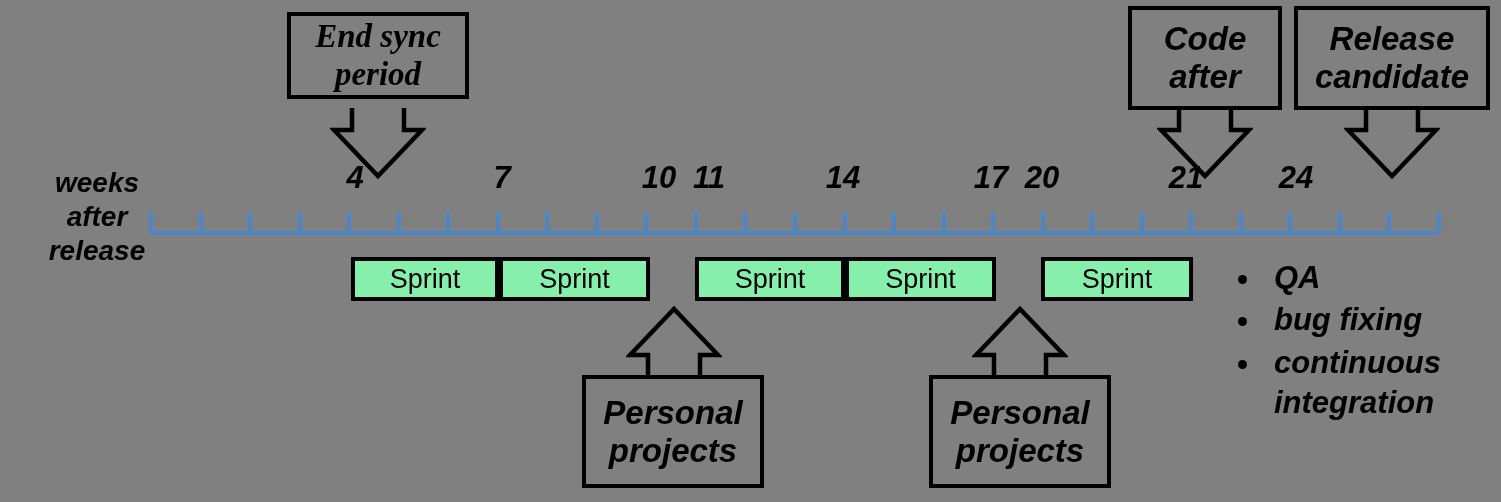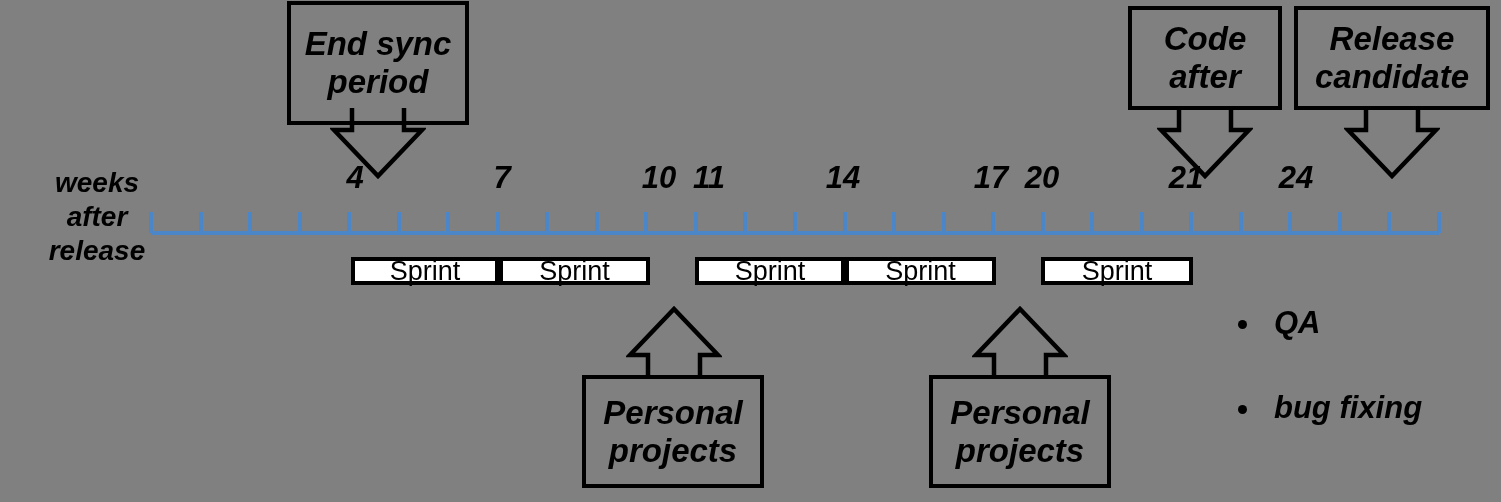--- a/index.html
+++ b/index.html
@@ -83,23 +83,23 @@
   }
   
   .arrow {
     position: absolute;
   }
 
   
   .sprint {
     position: absolute;
     box-sizing: border-box;
-    background: #ffffff;
+    background: #86efac;
     border: 4px solid #000000;
-    height: 28px;
+    height: 44px;
     top: 257px;
     display: flex;
     align-items: center;
     justify-content: center;
   }
   .sprint-label {
     font-size: 27px;
     font-style: normal;
     font-weight: normal;
     color: #000;
@@ -128,21 +128,20 @@
   }
   .bullets li {
     position: relative;
     padding-left: 46px;
     font-size: 31px;
     font-style: italic;
     font-weight: bold;
     color: #000;
     line-height: 1.30;
     margin-bottom: 2px;
-    margin-top: 45px;
   }
   .bullets li .dot {
     position: absolute;
     left: 10px;
     top: 17px;
     width: 9px;
     height: 9px;
     border-radius: 50%;
     background: #000;
   }
@@ -188,21 +187,21 @@
   <div class="txt tick-label" style="left:355px">4</div>
   <div class="txt tick-label" style="left:502px">7</div>
   <div class="txt tick-label" style="left:659px">10</div>
   <div class="txt tick-label" style="left:709px">11</div>
   <div class="txt tick-label" style="left:843px">14</div>
   <div class="txt tick-label" style="left:991px">17</div>
   <div class="txt tick-label" style="left:1042px">20</div>
   <div class="txt tick-label" style="left:1186px">21</div>
   <div class="txt tick-label" style="left:1296px">24</div>
 
-  <div class="callout" style="left:287px; top:1px; width:182px; height:124px;">
+  <div class="callout" style="left:287px; top:12px; width:182px; height:87px;font-family:Liberation Serif, serif;">
     <div class="callout-text">End sync
 period</div>
   </div>
   <svg class="arrow" style="left:330px; top:108px;" width="96" height="72" viewBox="0 0 96 72">
     <path d="M 22 0 L 22 22 L 4 22 L 48 68 L 92 22 L 74 22 L 74 0" fill="none" stroke="#000" stroke-width="4.5" stroke-linejoin="miter"></path>
   </svg>
 
   <div class="callout" style="left:1128px; top:6px; width:154px; height:104px;">
     <div class="callout-text">Code
 after</div>
@@ -249,15 +248,16 @@
     <path d="M 22 72 L 22 50 L 4 50 L 48 4 L 92 50 L 74 50 L 74 72" fill="none" stroke="#000" stroke-width="4.5" stroke-linejoin="miter"></path>
   </svg>
   <div class="callout" style="left:929px; top:375px; width:182px; height:113px;">
     <div class="callout-text">Personal
 projects</div>
   </div>
 
   <ul class="bullets">
     <li><span class="dot"></span><span>QA</span></li>
     <li><span class="dot"></span><span>bug fixing</span></li>
+    <li><span class="dot"></span><span>continuous integration</span></li>
   </ul>
 
 </div>
 
 </body></html>

